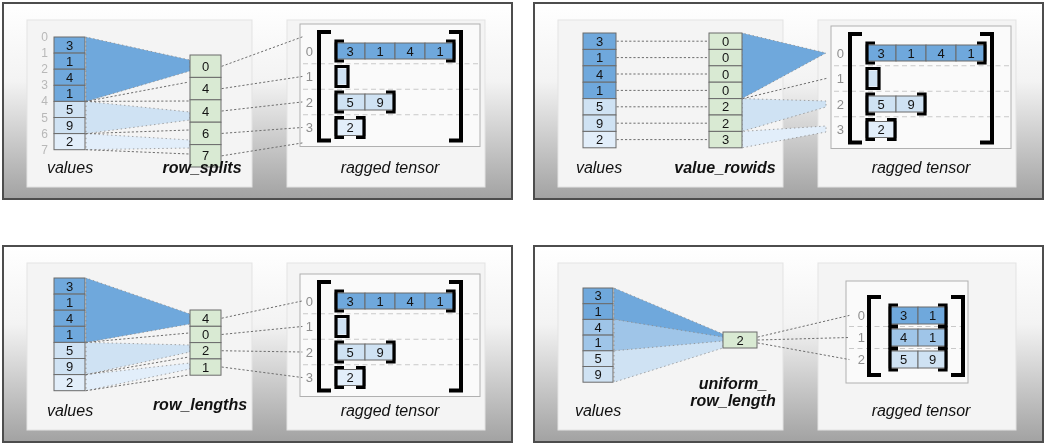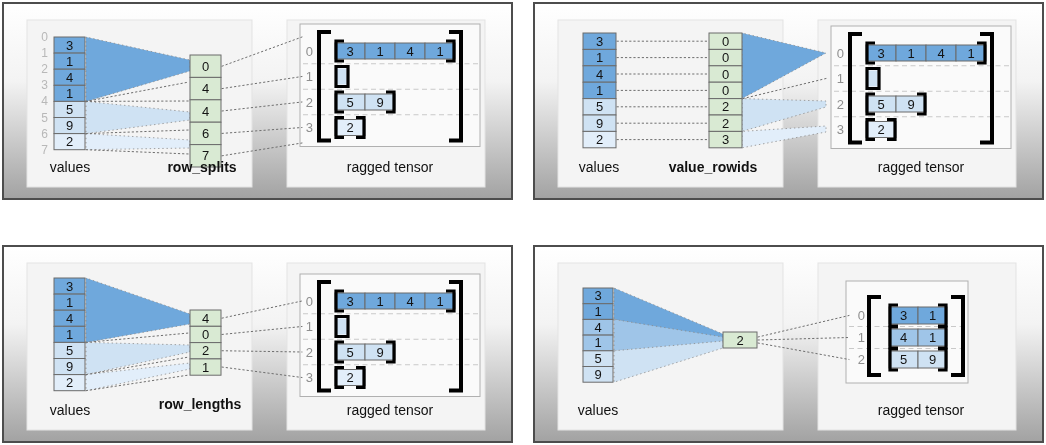--- a/index.html
+++ b/index.html
@@ -2,22 +2,22 @@
 <html><head>
 <meta charset="utf-8">
 <style>
   html,body{margin:0;padding:0;background:#ffffff;}
   .canvas{position:relative;width:1046px;height:445px;background:#ffffff;
           font-family:"Liberation Sans",sans-serif;overflow:hidden;}
   .panel{position:absolute;width:511px;height:198px;}
   .p0{left:2px;top:2px;} .p1{left:533px;top:2px;}
   .p2{left:2px;top:245px;} .p3{left:533px;top:245px;}
   .panel svg{position:absolute;left:0;top:0;}
-  .lbl{position:absolute;transform:translateX(-50%);font-size:14px;color:#111;
-       white-space:pre-line;text-align:center;line-height:1.05;}
+  .lbl{position:absolute;transform:translateX(-50%);font-size:16px;color:#111;
+       white-space:pre-line;text-align:center;line-height:1.05;font-style:italic;}
   .param-label{font-weight:700;}
   
   .dl{stroke:#6e6e6e;stroke-width:1;stroke-dasharray:1.4 2.8;stroke-linecap:round;fill:none;}
   .wg{stroke:#8a8a8a;stroke-width:0.8;stroke-dasharray:1.4 2.8;}
   .cell{stroke:#6b6b6b;stroke-width:1;}
   .sep{stroke:#c9c9c9;stroke-width:1.1;stroke-dasharray:5 3.5;}
   .bk{stroke:#000;fill:none;}
   .ct{font:13px "Liberation Sans",sans-serif;fill:#141414;text-anchor:middle;}
   .idx{font:13px "Liberation Sans",sans-serif;fill:#8f8f8f;text-anchor:end;}
   .bnd{font:12px "Liberation Sans",sans-serif;fill:#b8b8b8;text-anchor:end;}
@@ -199,21 +199,21 @@
         <path d="M384 92 L392 92 L392 112 L384 112" class="bk" stroke-width="3.2"></path>
         <text x="311" y="132" class="idx">3</text>
         <rect x="333" y="119.5" width="30" height="16" fill="#e2eefa" class="cell"></rect>
         <text x="348" y="132" class="ct">2</text>
         <path d="M342 117.5 L334 117.5 L334 137.5 L342 137.5" class="bk" stroke-width="3.2"></path>
         <path d="M354 117.5 L362 117.5 L362 137.5 L354 137.5" class="bk" stroke-width="3.2"></path>
         <path d="M329 32 L317 32 L317 140.5 L329 140.5" class="bk" stroke-width="4"></path>
         <path d="M447 32 L459 32 L459 140.5 L447 140.5" class="bk" stroke-width="4"></path>
       </svg>
     <div class="lbl values-label" style="left: 66px; top: 158px;">values</div>
-    <div class="lbl param-label" style="left: 180px; top: 158px;">value_rowids</div>
+    <div class="lbl param-label" style="left: 192px; top: 158px;">value_rowids</div>
     <div class="lbl tensor-label" style="left: 388px; top: 158px;">ragged tensor</div>
   </section>
   <section class="panel p2">
     <svg width="511" height="198" viewBox="0 0 511 198">
         <defs>
           <linearGradient id="grad2" x1="0" y1="0" x2="0" y2="1">
             <stop offset="0%" stop-color="#ffffff"></stop>
             <stop offset="40%" stop-color="#f3f3f3"></stop>
             <stop offset="100%" stop-color="#a2a2a2"></stop>
           </linearGradient>
@@ -344,15 +344,17 @@
         <rect x="356" y="106" width="29" height="17" fill="#cfe2f3" class="cell"></rect>
         <text x="370.5" y="119" class="ct">5</text>
         <rect x="385" y="106" width="29" height="17" fill="#cfe2f3" class="cell"></rect>
         <text x="399.5" y="119" class="ct">9</text>
         <path d="M365 104 L357 104 L357 125 L365 125" class="bk" stroke-width="3.2"></path>
         <path d="M405 104 L413 104 L413 125 L405 125" class="bk" stroke-width="3.2"></path>
         <path d="M348 52 L336 52 L336 130 L348 130" class="bk" stroke-width="4"></path>
         <path d="M418 52 L430 52 L430 130 L418 130" class="bk" stroke-width="4"></path>
       </svg>
     <div class="lbl values-label" style="left: 65px; top: 158px;">values</div>
+    <div class="lbl param-label" style="left: 200px; top: 131px;">uniform_
+row_length</div>
     <div class="lbl tensor-label" style="left: 388px; top: 158px;">ragged tensor</div>
   </section>
 </div>
 
 </body></html>

